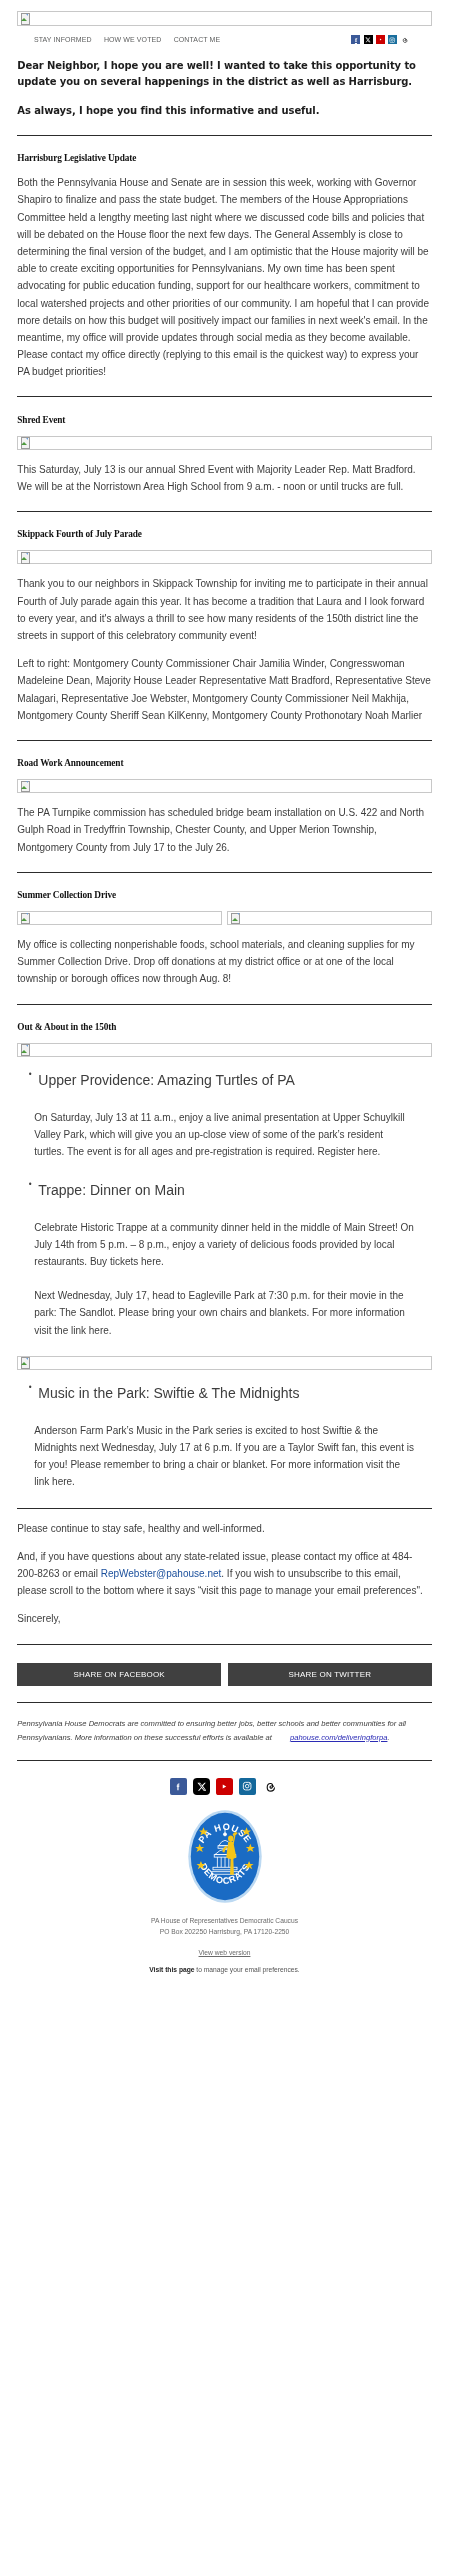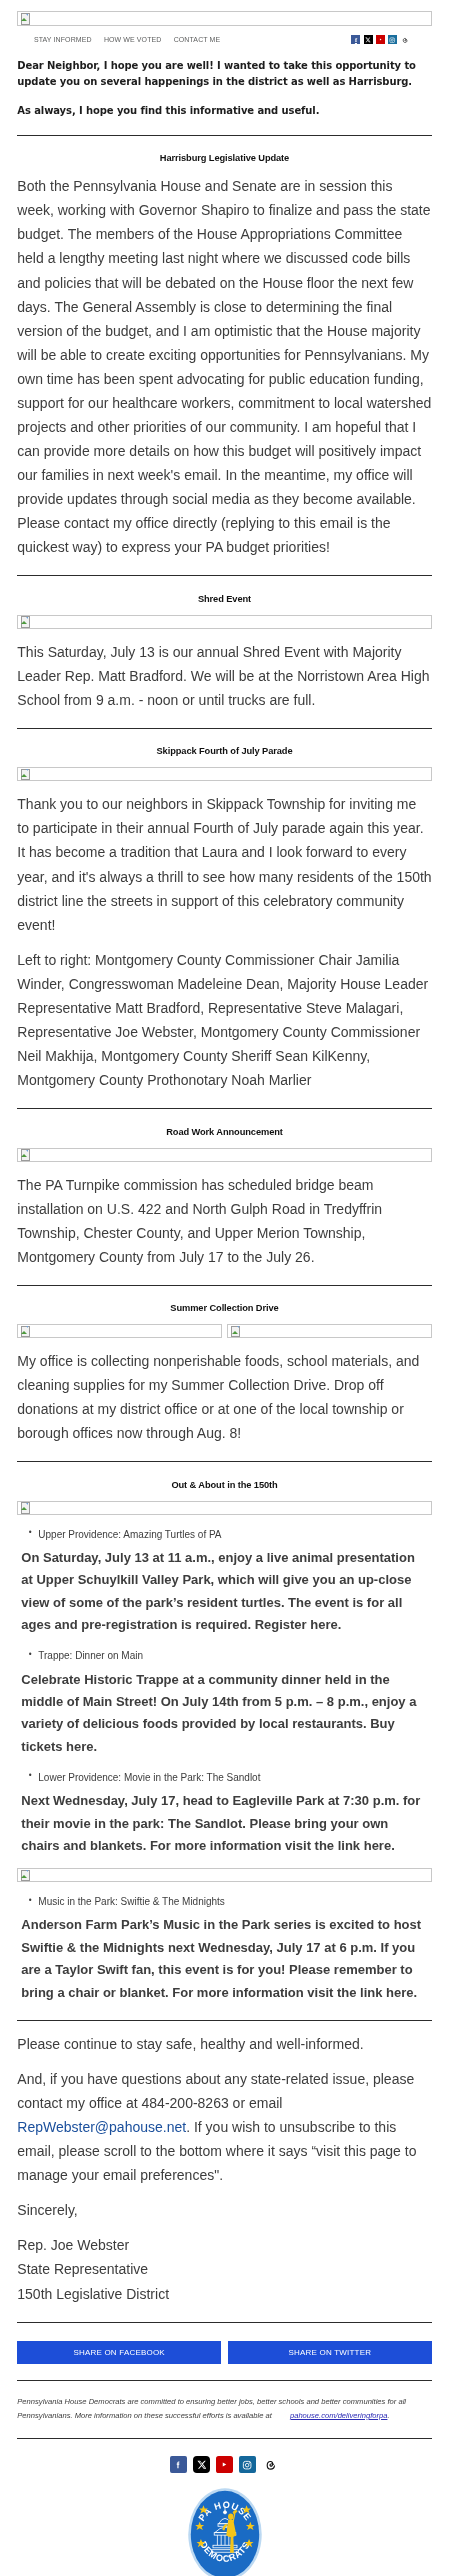--- a/index.html
+++ b/index.html
@@ -132,88 +132,87 @@
     letter-spacing: -0.1px;
   }
 
   hr.rule {
     border: none;
     border-top: 0.6px solid #2c2c2c;
     margin: 16px 0 0 0;
   }
 
   h2.section-title {
-    font-family: Liberation Sans, sans-serif;
+    font-family: Liberation Serif, serif;
     font-size: 9.3px;
     font-weight: bold;
     color: #111111;
-    text-align: center;
+    text-align: left;
     margin: 17.3px 0 0 0;
     letter-spacing: -0.1px;
   }
 
   p.body-text {
-    font-size: 14px;
+    font-size: 10px;
     line-height: 1.72;
     color: #3d3d3d;
     margin: 11px 0 0 0;
   }
 
   .img-row {
     display: flex;
     gap: 5.8px;
     margin-top: 11px;
   }
   .img-row .broken-img { flex: 1; }
 
   .single-img { margin-top: 11px; }
 
   ul.event-list {
     margin: 11px 0 0 0;
     padding-left: 21px;
     list-style: none;
   }
   ul.event-list li.bullet {
-    font-size: 10px;
+    font-size: 14px;
     line-height: 1.72;
     color: #3d3d3d;
     position: relative;
   }
   ul.event-list li.bullet::before {
     content: "•";
     position: absolute;
     left: -9.6px;
     top: -0.6px;
     font-size: 8.3px;
     color: #3d3d3d;
   }
   p.event-body {
-    font-size: 13px;
+    font-size: 10px;
     line-height: 1.72;
     color: #3d3d3d;
-    margin: 4px;
-    font-weight: bold;
+    margin: 17px;
   }
   .event-block { margin-top: 11px; }
   .event-block:first-child { margin-top: 0; }
 
   a.inline-link {
     color: #1a4f9c;
     text-decoration: none;
   }
 
   
   .share-row {
     display: flex;
     gap: 7px;
     margin-top: 18px;
   }
   .share-btn {
     flex: 1;
-    background: #1d4ed8;
+    background: #404040;
     color: #ffffff;
     text-align: center;
     font-size: 8px;
     letter-spacing: 0.2px;
     padding: 7px 0 7.7px 0;
     text-decoration: none;
     font-family: "Liberation Sans", sans-serif;
     border: none;
     cursor: pointer;
     display: block;
@@ -421,23 +420,20 @@
     </div>
 
     <div class="event-block">
       <ul class="event-list">
         <li class="bullet">Trappe: Dinner on Main</li>
       </ul>
       <p class="event-body">Celebrate Historic Trappe at a community dinner held in the middle of Main Street! On July 14th from 5 p.m. – 8 p.m., enjoy a variety of delicious foods provided by local restaurants. Buy tickets here.</p>
     </div>
 
     <div class="event-block">
-      <ul class="event-list">
-        <li class="bullet">Lower Providence: Movie in the Park: The Sandlot</li>
-      </ul>
       <p class="event-body">Next Wednesday, July 17, head to Eagleville Park at 7:30 p.m. for their movie in the park: The Sandlot. Please bring your own chairs and blankets. For more information visit the link here.</p>
     </div>
 
     <div class="single-img">
       <div class="broken-img">
         <span class="glyph">
             <span class="corner"></span>
           </span>
       </div>
     </div>
@@ -449,25 +445,20 @@
       <p class="event-body">Anderson Farm Park’s Music in the Park series is excited to host Swiftie &amp; the Midnights next Wednesday, July 17 at 6 p.m. If you are a Taylor Swift fan, this event is for you! Please remember to bring a chair or blanket. For more information visit the link here.</p>
     </div>
 
     <hr class="rule">
 
     <p class="body-text">Please continue to stay safe, healthy and well-informed.</p>
     <p class="body-text"><span>And, if you have questions about any state-related issue, please contact my office at 484-200-8263 or email </span><a class="inline-link" href="#">RepWebster@pahouse.net</a><span>. If you wish to unsubscribe to this email, please scroll to the bottom where it says “visit this page to manage your email preferences".</span></p>
 
     <p class="body-text">Sincerely,</p>
 
-    <p class="body-text">
-      <span>Rep. Joe Webster</span><br>
-      <span>State Representative</span><br>
-      <span>150th Legislative District</span>
-    </p>
 
     <hr class="rule">
 
     <div class="share-row">
       <a href="#" class="share-btn">SHARE ON FACEBOOK</a>
       <a href="#" class="share-btn">SHARE ON TWITTER</a>
     </div>
 
     <hr class="rule">
 

